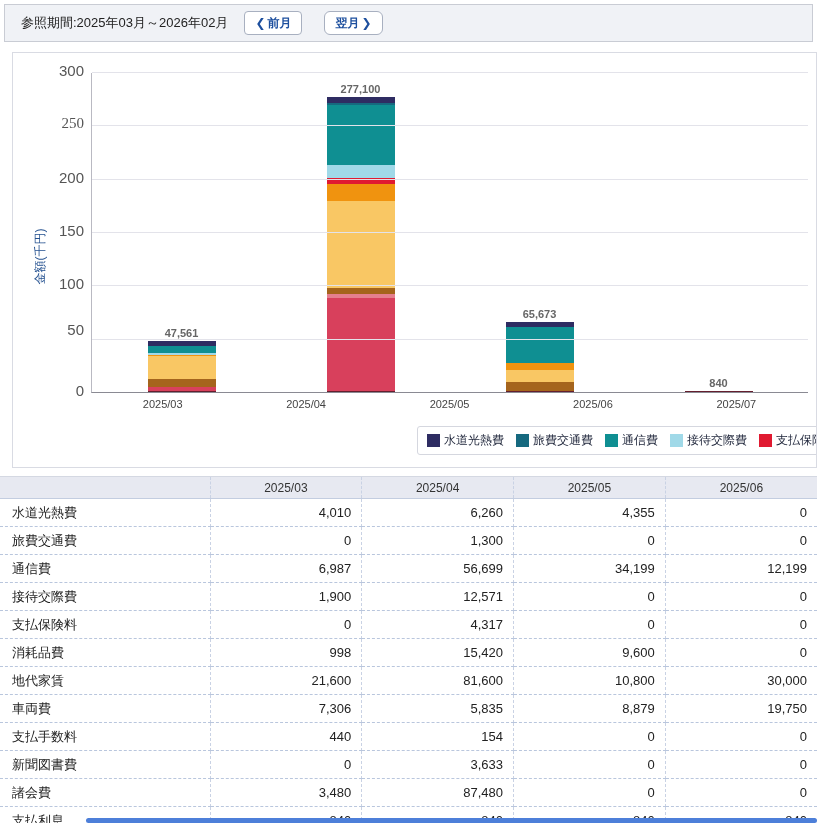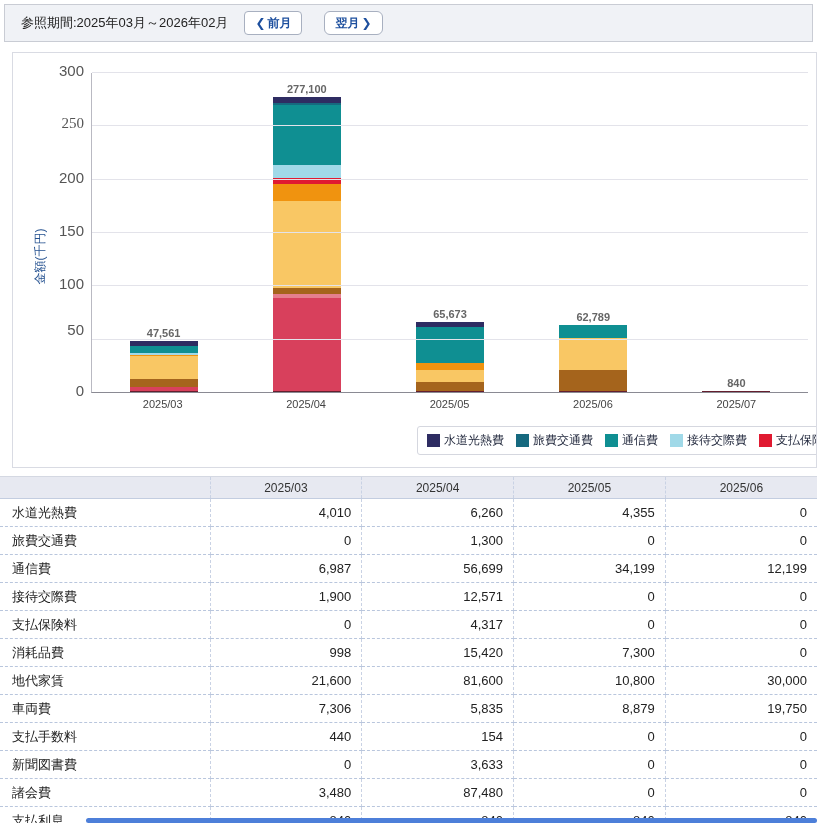--- a/index.html
+++ b/index.html
@@ -113,29 +113,20 @@
           <div class="bar">
             <div class="seg" style="height: 4.64533px; background: rgb(46, 44, 98);"></div>
             <div class="seg" style="height: 36.4789px; background: rgb(15, 143, 146);"></div>
             <div class="seg" style="height: 7.04px; background: rgb(240, 147, 15);"></div>
             <div class="seg" style="height: 11.52px; background: rgb(249, 199, 100);"></div>
             <div class="seg" style="height: 9.47093px; background: rgb(165, 100, 28);"></div>
             <div class="seg" style="height: 0.896px; background: rgb(100, 31, 46);"></div>
           </div>
         </div>
         <div class="bar-slot">
-          <div class="bar-total">62,789</div>
-          <div class="bar">
-            <div class="seg" style="height: 13.0123px; background: rgb(15, 143, 146);"></div>
-            <div class="seg" style="height: 32px; background: rgb(249, 199, 100);"></div>
-            <div class="seg" style="height: 21.0667px; background: rgb(165, 100, 28);"></div>
-            <div class="seg" style="height: 0.896px; background: rgb(100, 31, 46);"></div>
-          </div>
-        </div>
-        <div class="bar-slot">
           <div class="bar-total">840</div>
           <div class="bar">
             <div class="seg" style="height: 0.896px; background: rgb(100, 31, 46);"></div>
           </div>
         </div>
       </div>
   <div class="ytick" style="bottom: -7px;">0</div>
       <div class="gridline" style="bottom: 52.3333px;"></div>
       <div class="ytick" style="bottom: 54px;">50</div>
       <div class="gridline" style="bottom: 105.667px;"></div>
@@ -223,21 +214,21 @@
         <th class="label-col">支払保険料</th>
         <td>0</td>
         <td>4,317</td>
         <td>0</td>
         <td>0</td>
       </tr>
       <tr>
         <th class="label-col">消耗品費</th>
         <td>998</td>
         <td>15,420</td>
-        <td>7,300</td>
+        <td>9,600</td>
         <td>0</td>
       </tr>
       <tr>
         <th class="label-col">地代家賃</th>
         <td>21,600</td>
         <td>81,600</td>
         <td>10,800</td>
         <td>30,000</td>
       </tr>
       <tr>

